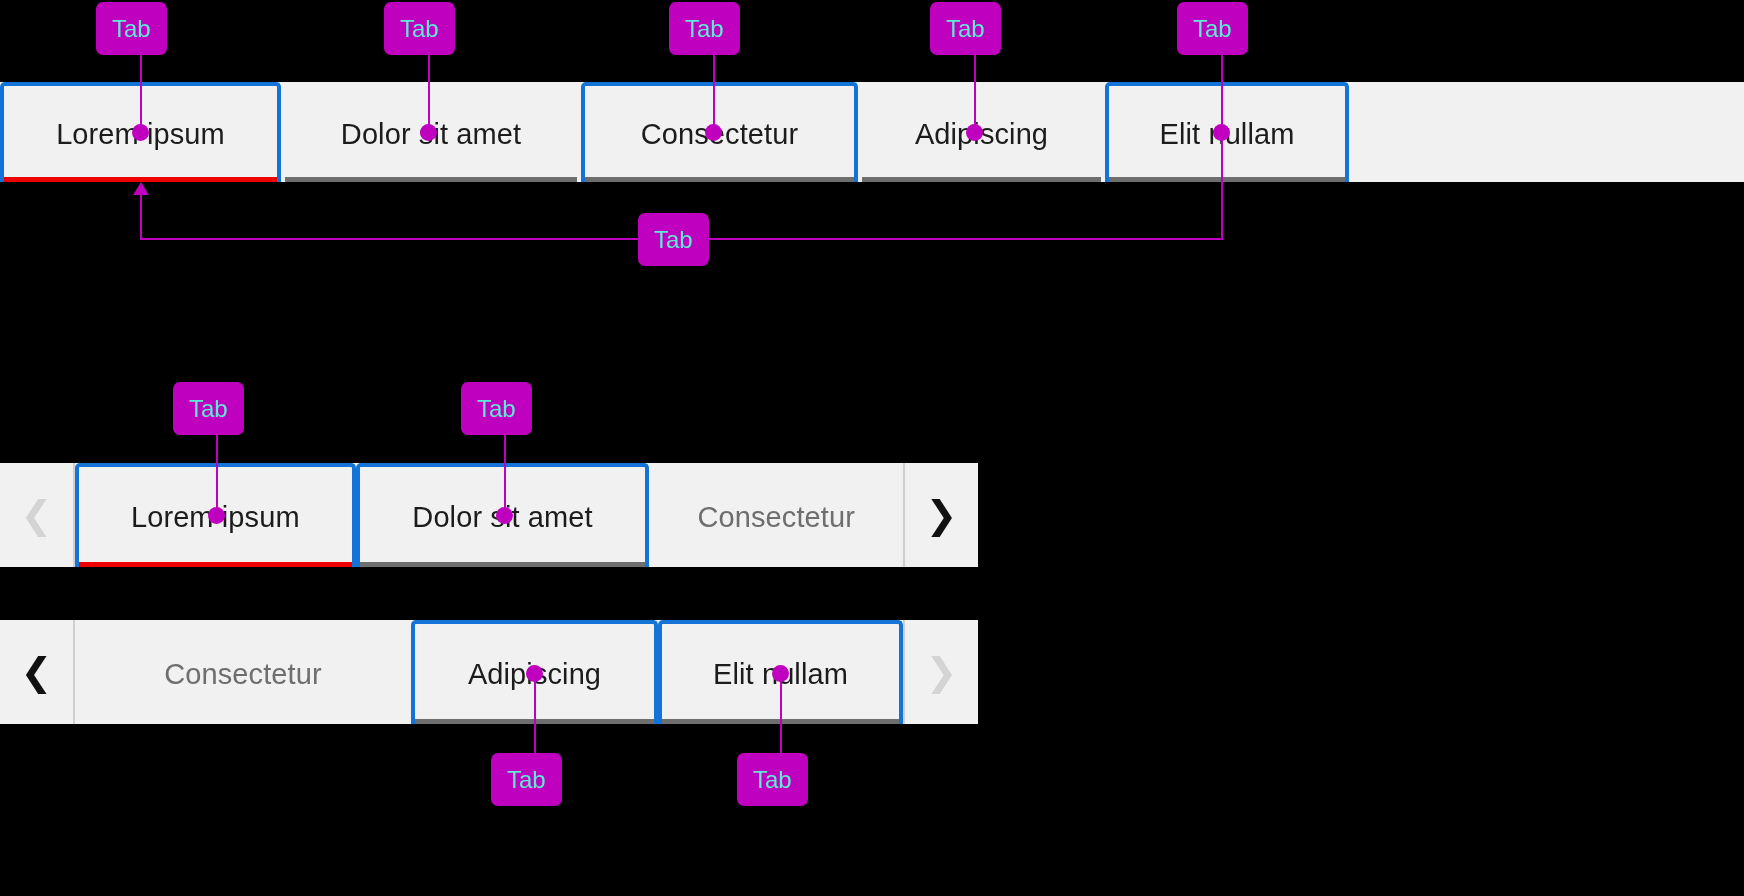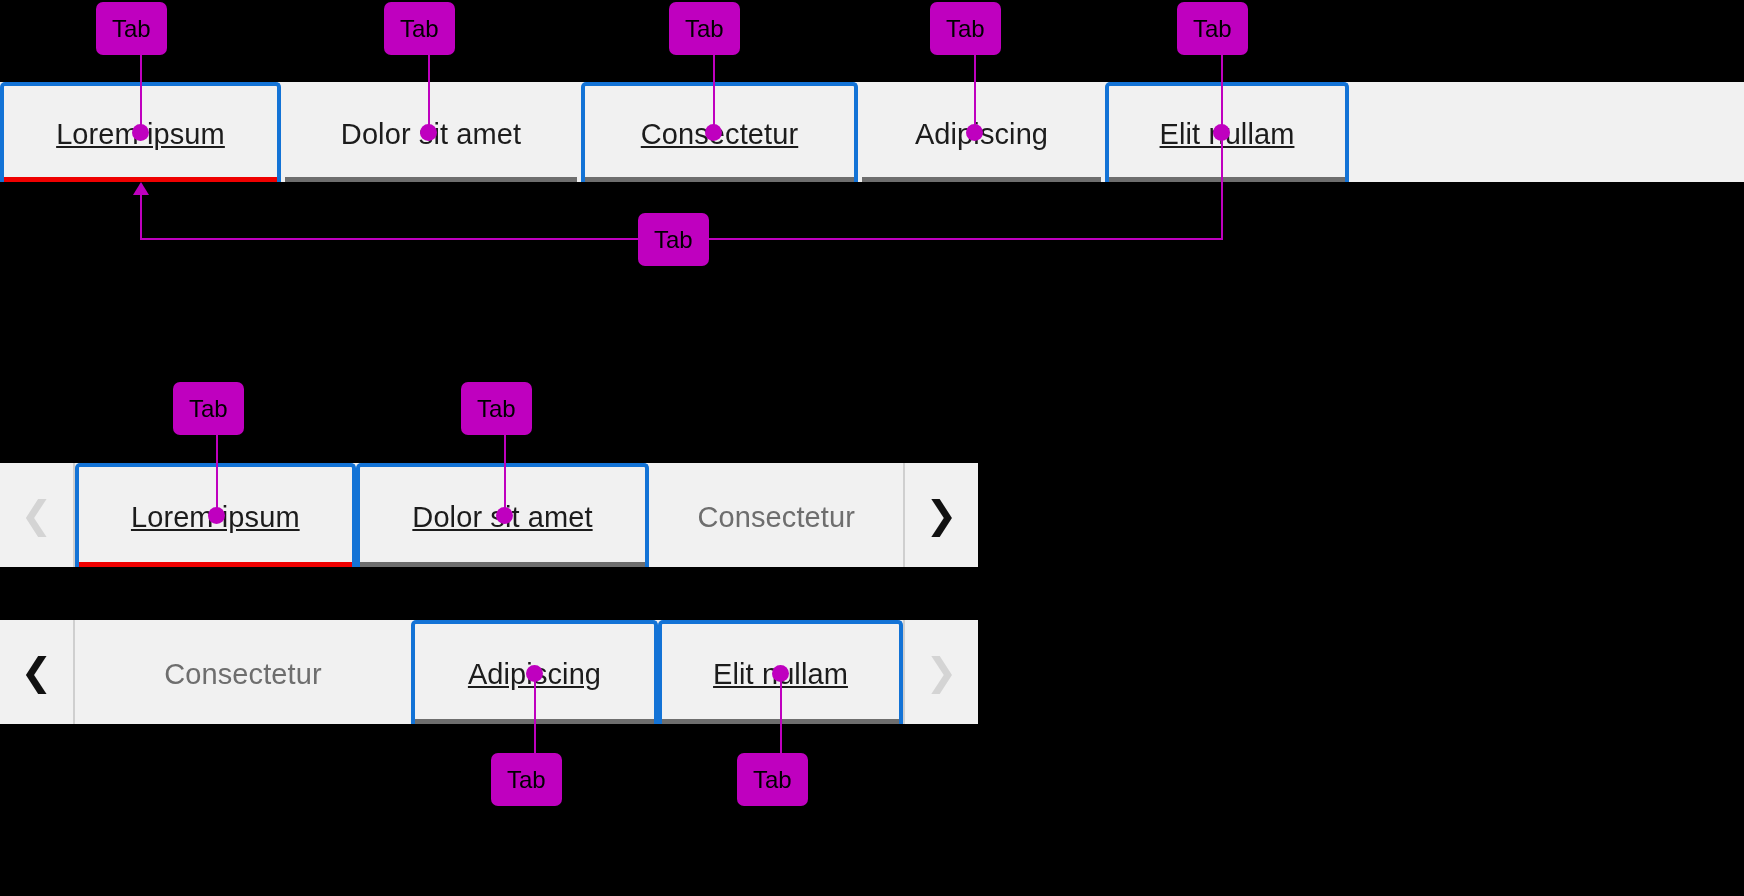--- a/index.html
+++ b/index.html
@@ -35,21 +35,20 @@
     font-family: "Liberation Sans", sans-serif;
     letter-spacing: 0.1px;
     white-space: nowrap;
   }
   
   .tab.focus {
     border: 4px solid #1373d6;
     border-bottom: none;
     border-radius: 5px 5px 0 0;
     z-index: 3;
-    text-decoration: underline;
   }
   .tab.plain {
     border: 4px solid transparent;
     border-bottom: none;
   }
   
   .tab .indicator {
     position: absolute;
     left: 0; right: 0; bottom: 0;
     height: 5px;
@@ -83,21 +82,21 @@
     user-select: none;
   }
   .scrollbtn.disabled { color: #d4d4d4; }
   .scrollbtn.rightsep { border-left: 2px solid #cfcfcf; }
   .scrollbtn.leftsep  { border-right: 2px solid #cfcfcf; }
 
   
   .badge {
     position: absolute;
     background: #bf00bf;
-    color: #000000;
+    color: #5eead4;
     font-size: 24px;
     font-family: "Liberation Sans", sans-serif;
     border-radius: 7px;
     display: flex;
     align-items: center;
     justify-content: center;
     height: 53px;
     padding: 0 16px;
     z-index: 40;
   }

